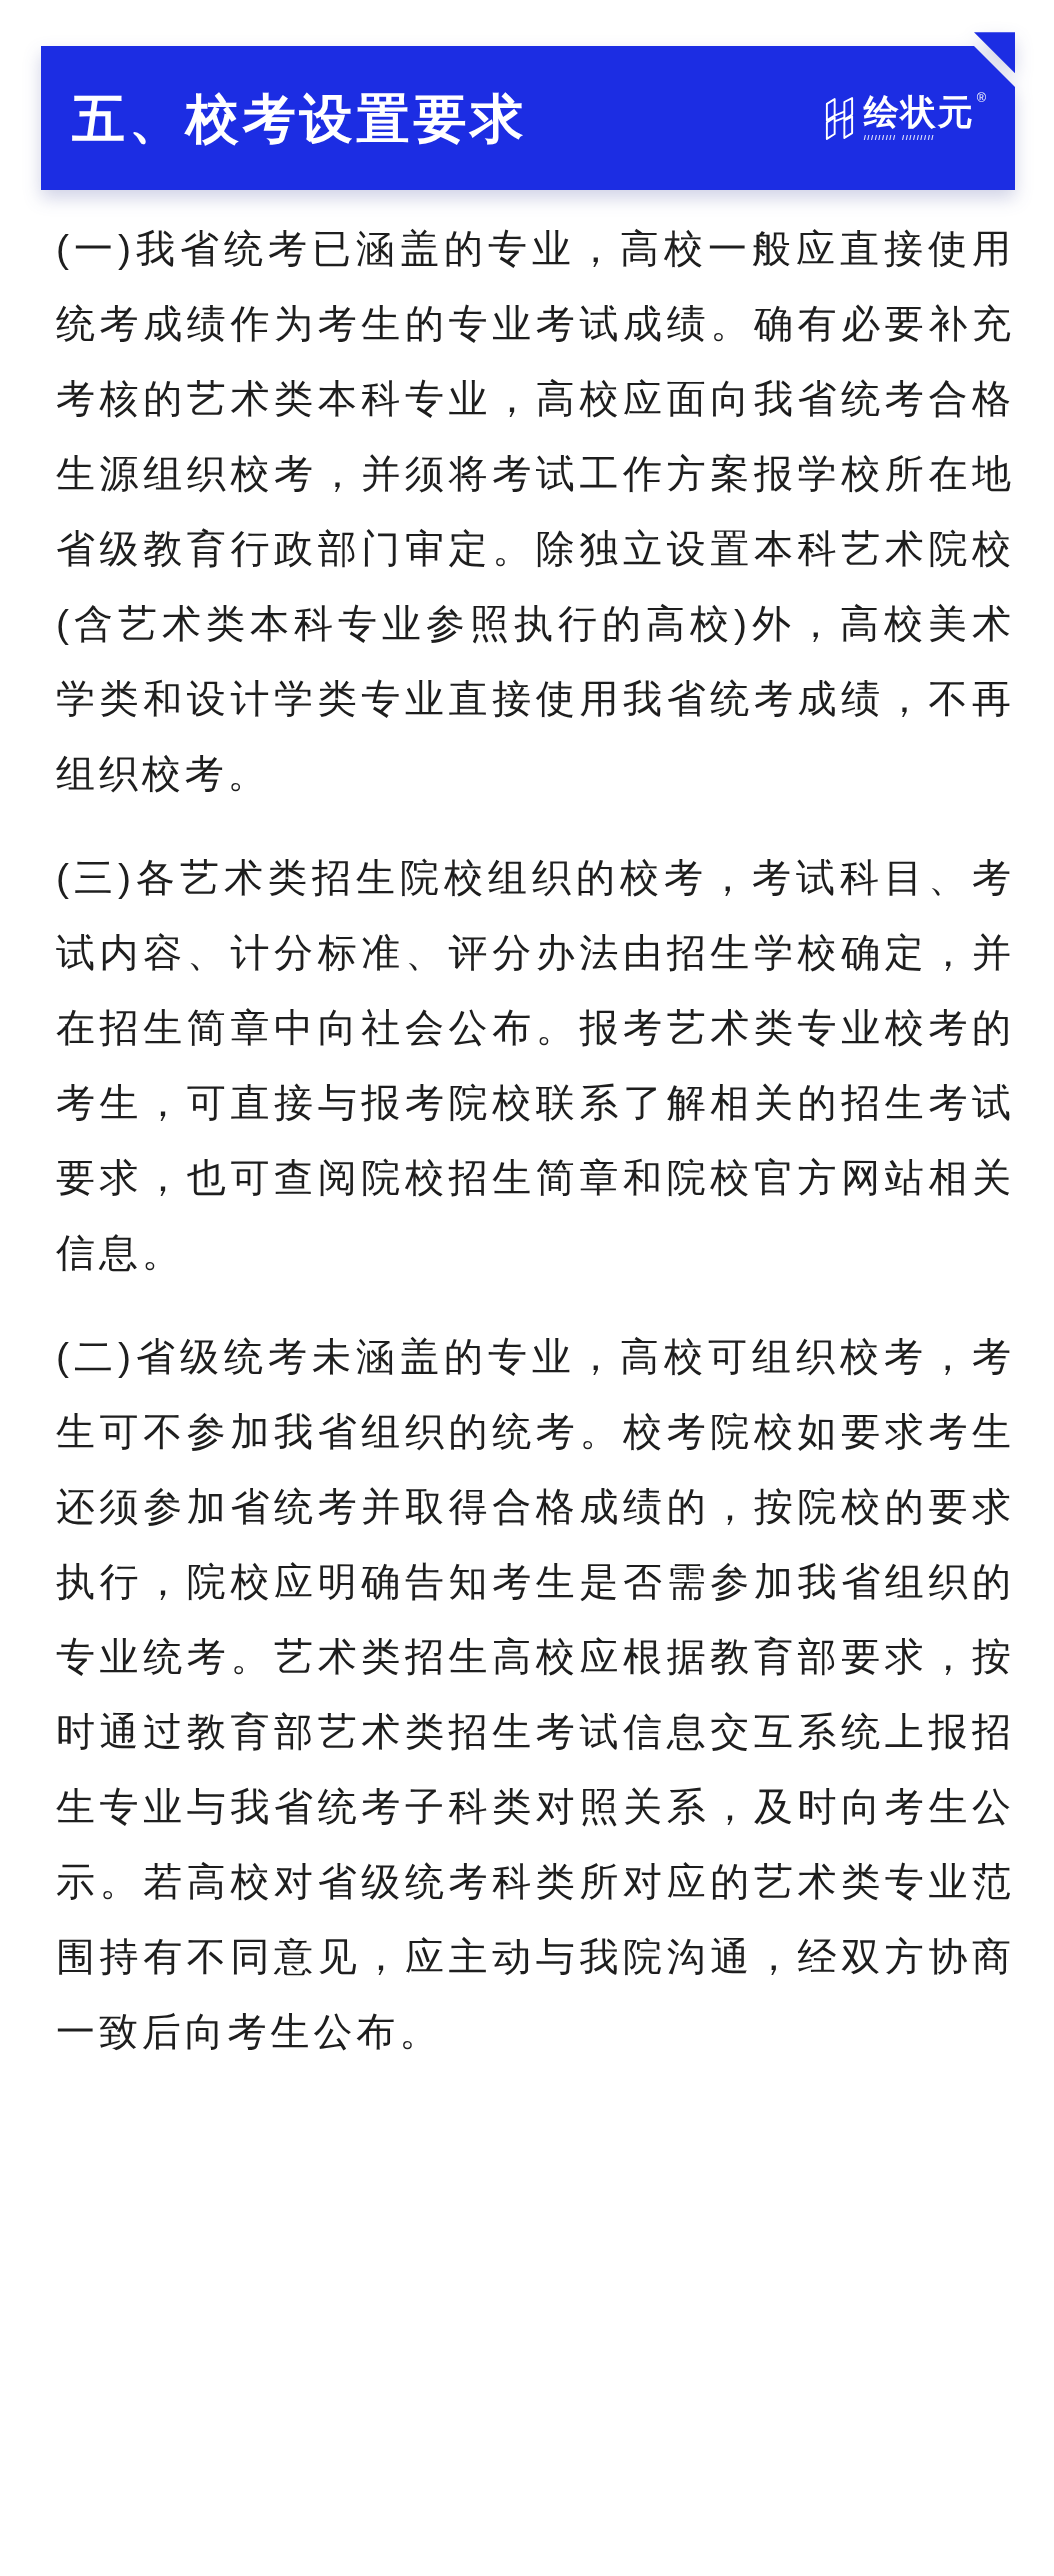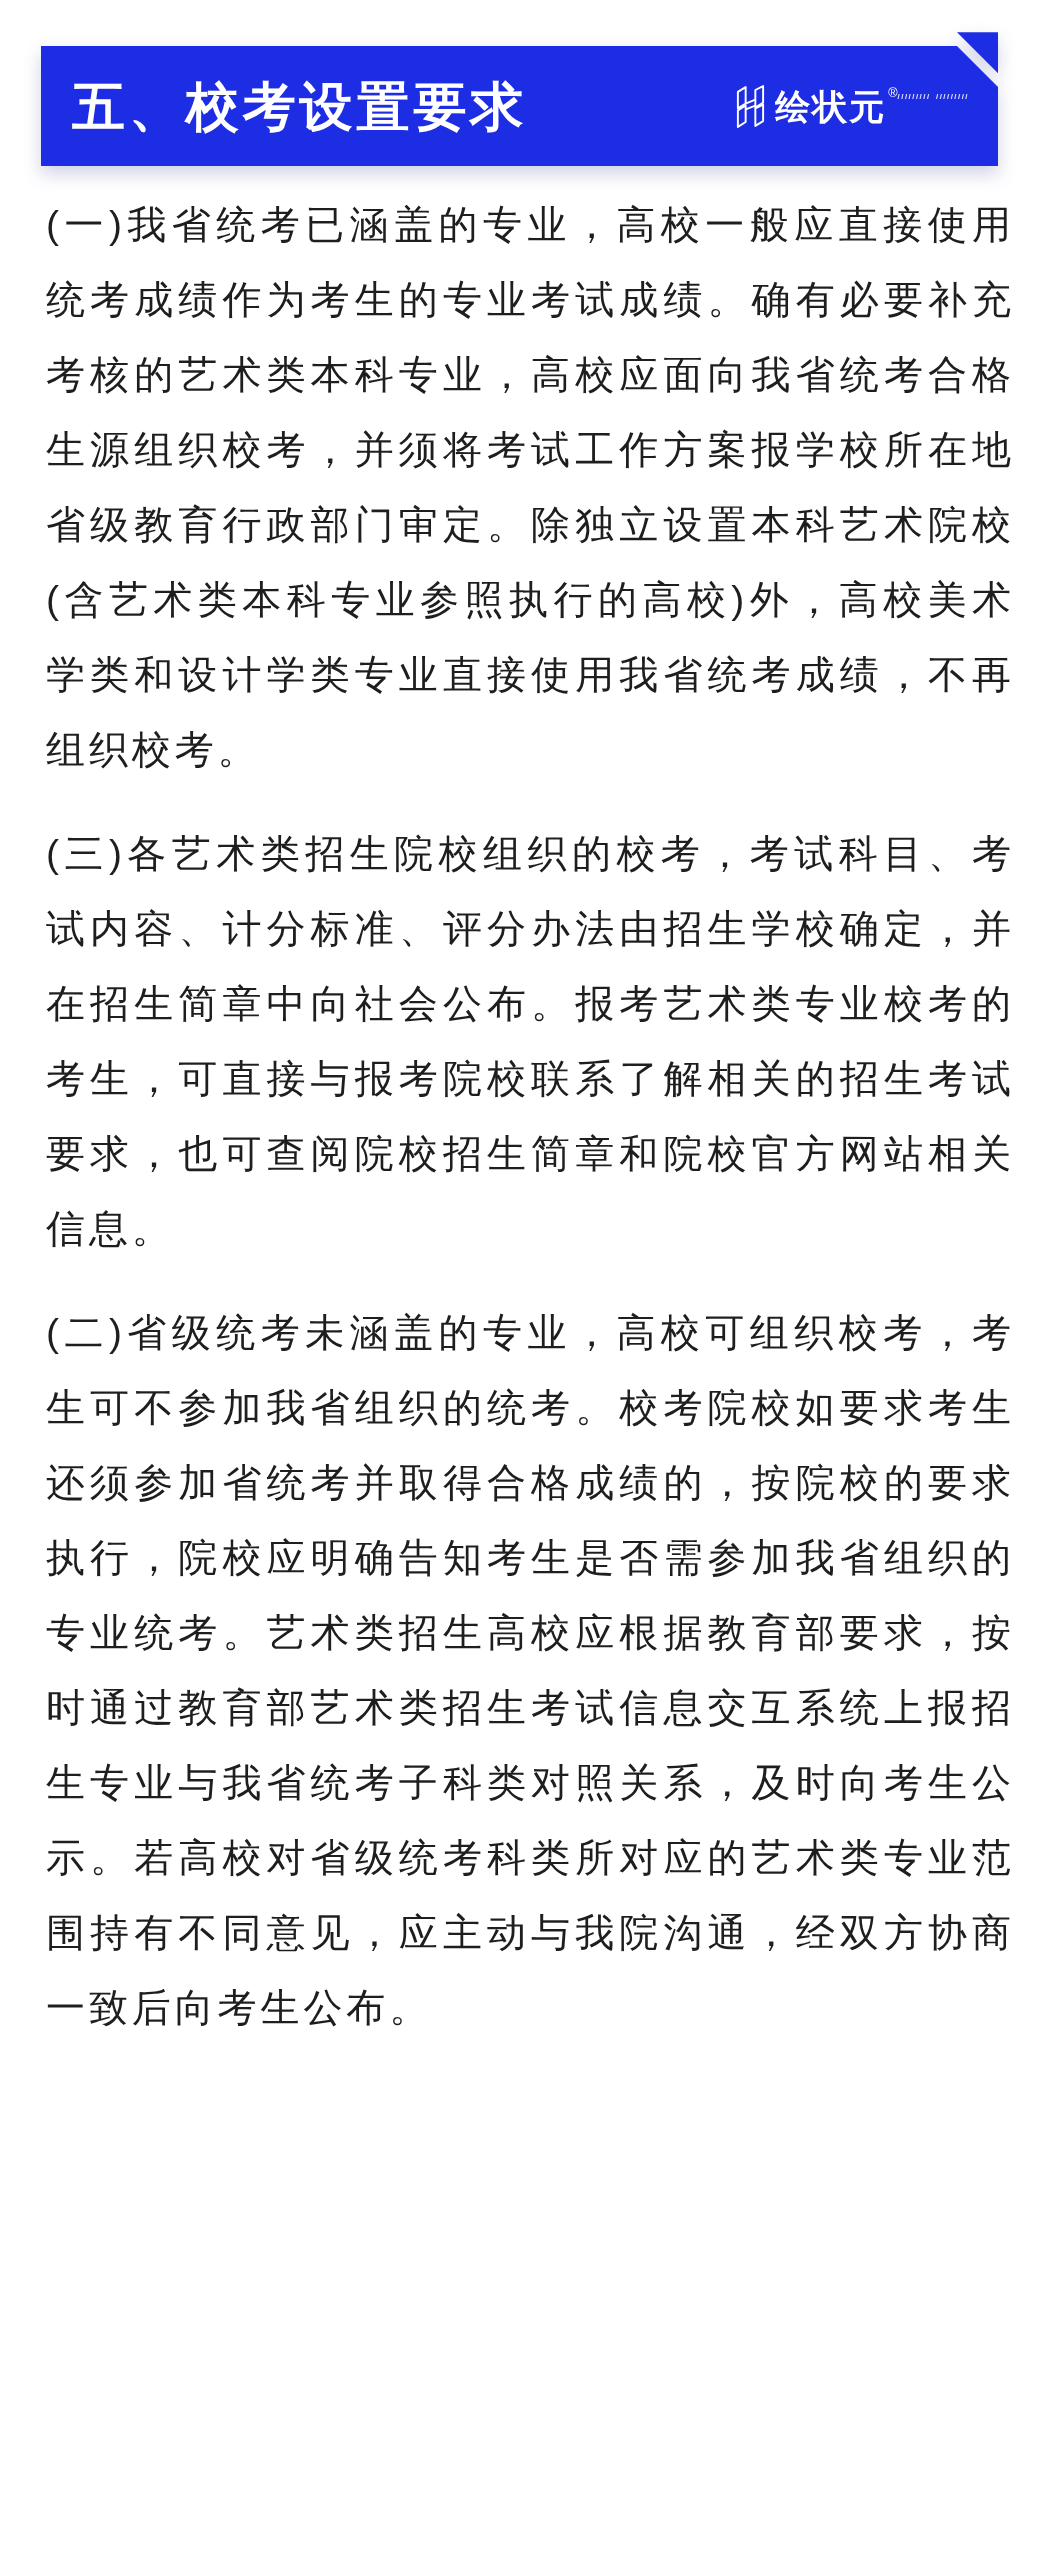--- a/index.html
+++ b/index.html
@@ -11,22 +11,22 @@
   .page {
     position: relative;
     width: 1054px;
     height: 2576px;
     background: #ffffff;
     overflow: hidden;
   }
   
   .banner-wrap {
     position: relative;
-    margin: 46px 56px 0 41px;
-    height: 120px;
+    margin: 46px 39px 0 41px;
+    height: 144px;
     filter: drop-shadow(0 8.8px 8.8px rgba(40, 50, 140, 0.22));
   }
   .banner {
     position: absolute;
     inset: 0;
     clip-path: polygon(0 0, calc(100% - 41px) 0, 100% 41px, 100% 100%, 0 100%);
     display: flex;
     align-items: center;
     justify-content: space-between;
     padding: 0 29px 0 31px;
@@ -54,21 +54,21 @@
     display: flex;
     align-items: center;
     gap: 7.8px;
   }
   .logo-icon {
     display: inline-flex;
     width: 33px;
     height: 45px;
   }
   .logo-icon svg { width: 100%; height: 100%; }
-  .logo-text-wrap { display: flex; flex-direction: row; }
+  .logo-text-wrap { display: flex; flex-direction: column; }
   .logo-row { display: flex; align-items: flex-start; }
   .brand-name {
     color: #ffffff;
     font-size: 35px;
     font-weight: bold;
     letter-spacing: 2px;
     line-height: 1;
   }
   .reg-mark {
     color: #ffffff;
@@ -86,21 +86,21 @@
     margin-top: 4.9px;
     white-space: nowrap;
     font-weight: bold;
   }
   
   .content {
     margin: 0 39px;
     padding-bottom: 39px;
   }
   .para {
-    margin: 29px 0 0 7px;
+    margin: 29px 0 0 17px;
     font-size: 39px;
     line-height: 75px;
     letter-spacing: 3.9px;
     color: #1e1e1e;
     text-align: justify;
     font-weight: 500;
   }
   .para:first-child { margin-top: 20.5px; }
 </style>
 </head>

